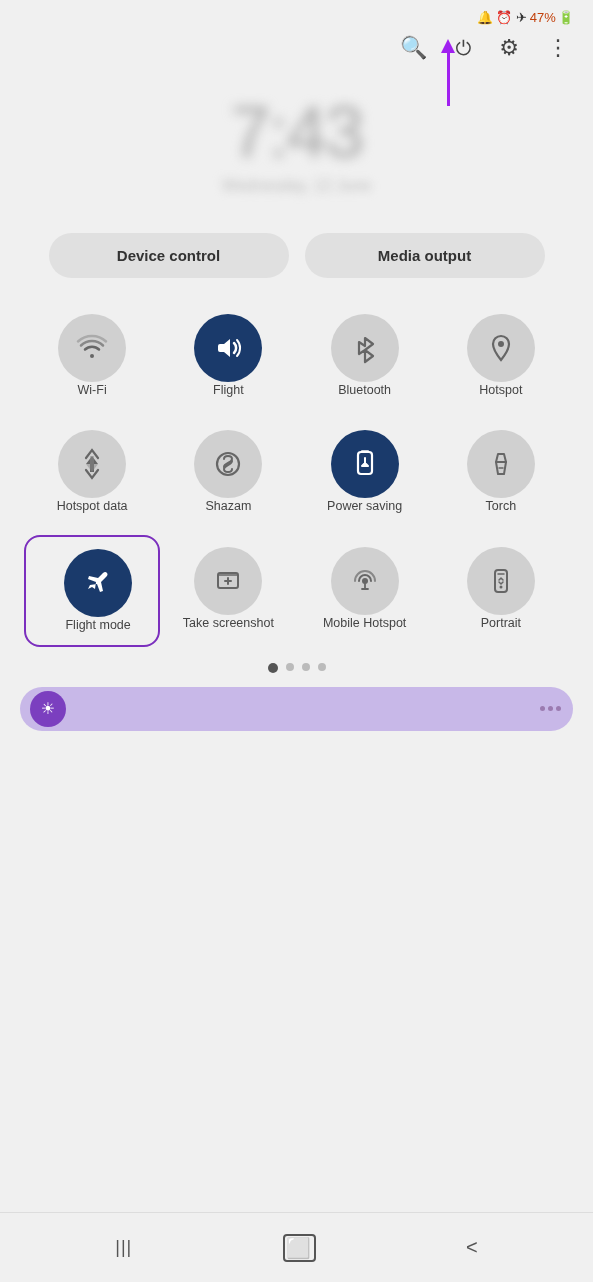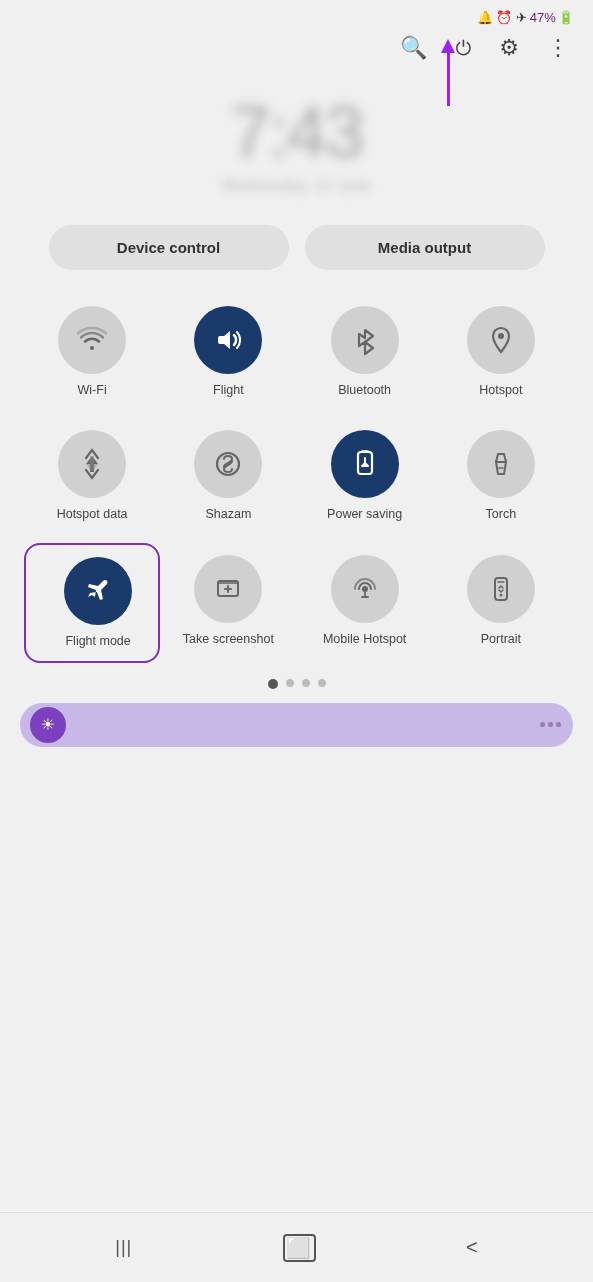--- a/index.html
+++ b/index.html
@@ -22,21 +22,21 @@
     }
     .status-icons {
       display: flex;
       align-items: center;
       gap: 3px;
       font-size: 13px;
       color: #333;
     }
     .battery-text {
       font-size: 13px;
-      color: #701a75;
+      color: #c2410c;
       font-weight: 500;
     }
 
     
     .qs-header {
       display: flex;
       justify-content: flex-end;
       align-items: center;
       padding: 4px 24px 10px;
       gap: 28px;
@@ -104,35 +104,35 @@
       background: #e0e0e0;
       border: none;
       border-radius: 40px;
       padding: 14px 0;
       font-size: 15px;
       font-weight: 600;
       color: #333;
       cursor: pointer;
       flex: 1;
       max-width: 240px;
+      margin-top: 8px;
     }
 
     
     .tiles-grid {
       display: grid;
       grid-template-columns: repeat(4, 1fr);
       gap: 0 0;
       padding: 0 24px;
       row-gap: 8px;
     }
     .tile {
       display: flex;
       flex-direction: column;
       align-items: center;
-      gap: 8px;
       padding: 12px 4px;
       cursor: pointer;
     }
     .tile-circle {
       width: 68px;
       height: 68px;
       border-radius: 50%;
       background: #d0d0d0;
       display: flex;
       align-items: center;

